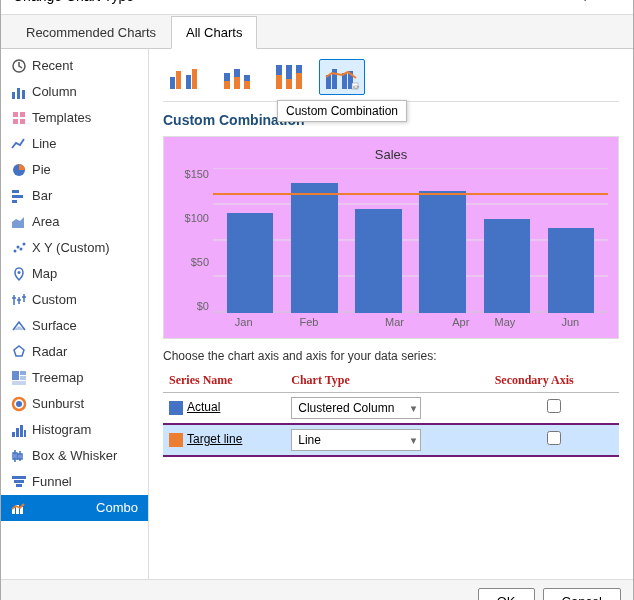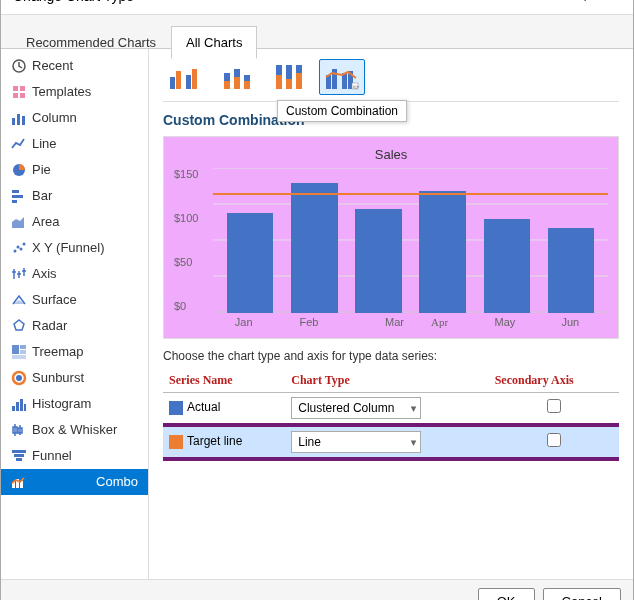--- a/index.html
+++ b/index.html
@@ -54,21 +54,21 @@
       background: #f5f5f5;
       padding: 0 10px;
     }
     
     .tab {
       padding: 8px 14px;
       cursor: pointer;
       font-size: 13px;
       border: 1px solid transparent;
       position: relative;
-      top: 11px;
+      top: 1px;
       color: #333;
     }
     
     .tab.active {
       background: #fff;
       border: 1px solid #ccc;
       border-bottom-color: #fff;
       color: #000;
     }
     
@@ -179,21 +179,21 @@
     }
     
     .y-axis {
       display: flex;
       flex-direction: column;
       justify-content: space-between;
       height: 145px;
       margin-right: 4px;
       font-size: 11px;
       color: #666;
-      text-align: left;
+      text-align: right;
       width: 35px;
     }
     
     .chart-plot {
       flex: 1;
       position: relative;
       height: 145px;
     }
     
     .chart-bars {
@@ -235,21 +235,22 @@
       text-align: left;
       padding: 4px 6px;
       font-weight: 600;
       border-bottom: 1px solid #bbb;
       color: #b91c1c;
       font-family: Liberation Serif, serif;
     }
     
     .series-table td {
       padding: 4px 6px;
-      border-bottom: 4px solid #701a75;
+      border-bottom: 2px solid #701a75;
+      text-decoration: underline;
     }
     
     .series-row-selected { background: #cce4ff; margin-left: 36px; }
     
     .series-color {
       width: 14px;
       height: 14px;
       display: inline-block;
       vertical-align: middle;
       margin-right: 4px;
@@ -354,43 +355,43 @@
                 <circle cx="8" cy="8" r="6" fill="none" stroke="#555" stroke-width="1.5"></circle>
                 <polyline points="8,4 8,8 11,10" fill="none" stroke="#555" stroke-width="1.5"></polyline>
               </svg>
           </span>
           <span>Recent</span>
         </div>
 
         <div class="sidebar-item">
           <span class="sidebar-icon">
             <svg width="16" height="16" viewBox="0 0 16 16">
+                <rect x="1" y="8" width="3" height="7" fill="#4472c4"></rect>
+                <rect x="6" y="4" width="3" height="11" fill="#4472c4"></rect>
+                <rect x="11" y="6" width="3" height="9" fill="#4472c4"></rect>
+              </svg>
+          </span>
+          <span>Column</span>
+        </div>
+
+        <div class="sidebar-item">
+          <span class="sidebar-icon">
+            <svg width="16" height="16" viewBox="0 0 16 16">
                 <rect x="2" y="2" width="5" height="5" fill="#e8a" stroke="none"></rect>
                 <rect x="9" y="2" width="5" height="5" fill="#e8a" stroke="none"></rect>
                 <rect x="2" y="9" width="5" height="5" fill="#e8a" stroke="none"></rect>
                 <rect x="9" y="9" width="5" height="5" fill="#e8a" stroke="none"></rect>
               </svg>
           </span>
           <span>Templates</span>
         </div>
 
         <div class="sidebar-item">
           <span class="sidebar-icon">
             <svg width="16" height="16" viewBox="0 0 16 16">
-                <rect x="1" y="8" width="3" height="7" fill="#4472c4"></rect>
-                <rect x="6" y="4" width="3" height="11" fill="#4472c4"></rect>
-                <rect x="11" y="6" width="3" height="9" fill="#4472c4"></rect>
-              </svg>
-          </span>
-          <span>Column</span>
-        </div>
-
-        <div class="sidebar-item">
-          <span class="sidebar-icon">
-            <svg width="16" height="16" viewBox="0 0 16 16">
                 <polyline points="1,12 5,7 9,9 13,3" fill="none" stroke="#4472c4" stroke-width="1.8"></polyline>
               </svg>
           </span>
           <span>Line</span>
         </div>
 
         <div class="sidebar-item">
           <span class="sidebar-icon">
             <svg width="16" height="16" viewBox="0 0 16 16">
                 <circle cx="8" cy="8" r="6" fill="#4472c4"></circle>
@@ -422,36 +423,45 @@
 
         <div class="sidebar-item">
           <span class="sidebar-icon">
             <svg width="16" height="16" viewBox="0 0 16 16">
                 <circle cx="4" cy="11" r="1.5" fill="#4472c4"></circle>
                 <circle cx="7" cy="7" r="1.5" fill="#4472c4"></circle>
                 <circle cx="10" cy="9" r="1.5" fill="#4472c4"></circle>
                 <circle cx="13" cy="4" r="1.5" fill="#4472c4"></circle>
               </svg>
           </span>
-          <span>X Y (Funnel)</span>
-        </div>
-
+          <span>X Y (Custom)</span>
+        </div>
+
+        <div class="sidebar-item">
+          <span class="sidebar-icon">
+            <svg width="16" height="16" viewBox="0 0 16 16">
+                <path d="M8,2 C5.8,2 4,4 4,6.5 C4,10 8,14 8,14 C8,14 12,10 12,6.5 C12,4 10.2,2 8,2 Z" fill="none" stroke="#4472c4" stroke-width="1.5"></path>
+                <circle cx="8" cy="6.5" r="1.5" fill="#4472c4"></circle>
+              </svg>
+          </span>
+          <span>Map</span>
+        </div>
 
         <div class="sidebar-item">
           <span class="sidebar-icon">
             <svg width="16" height="16" viewBox="0 0 16 16">
                 <line x1="3" y1="3" x2="3" y2="13" stroke="#4472c4" stroke-width="1.5"></line>
                 <line x1="8" y1="5" x2="8" y2="12" stroke="#4472c4" stroke-width="1.5"></line>
                 <line x1="13" y1="2" x2="13" y2="10" stroke="#4472c4" stroke-width="1.5"></line>
                 <line x1="1" y1="6" x2="5" y2="6" stroke="#4472c4" stroke-width="1.5"></line>
                 <line x1="6" y1="8" x2="10" y2="8" stroke="#4472c4" stroke-width="1.5"></line>
                 <line x1="11" y1="5" x2="15" y2="5" stroke="#4472c4" stroke-width="1.5"></line>
               </svg>
           </span>
-          <span>Axis</span>
+          <span>Custom</span>
         </div>
 
         <div class="sidebar-item">
           <span class="sidebar-icon">
             <svg width="16" height="16" viewBox="0 0 16 16">
                 <path d="M2,12 L8,4 L14,12" fill="none" stroke="#4472c4" stroke-width="1.5"></path>
                 <path d="M2,12 L8,8 L14,12" fill="#4472c4" opacity="0.4"></path>
               </svg>
           </span>
           <span>Surface</span>
@@ -634,27 +644,27 @@
                 <svg id="target-line-svg" style="position:absolute;top:0;left:0;width:100%;height:145px;z-index:2;pointer-events:none;">
                   <line id="target-line" x1="0" y1="26" x2="100%" y2="26" stroke="#ed7d31" stroke-width="2"></line>
                 </svg>
               </div>
             </div>
 
             <div id="x-labels" style="display:flex; padding-left:40px; font-size:11px; color:#666; gap:6px; padding-right:8px; margin-top:3px;">
             <div style="flex: 1 1 0%; text-align: center;">Jan</div>
                 <div style="flex: 1 1 0%; text-align: center;">Feb</div>
                 <div style="flex: 1 1 0%; text-align: right;">Mar</div>
-                <div style="flex: 1 1 0%; text-align: center; font-family: Liberation Serif, serif;">Apr</div>
+                <div style="flex: 1 1 0%; text-align: right;">Apr</div>
                 <div style="flex: 1 1 0%; text-align: center;">May</div>
                 <div style="flex: 1 1 0%; text-align: center;">Jun</div>
               </div>
           </div>
 
-          <div class="series-label">Choose the chart type and axis for type data series:</div>
+          <div class="series-label">Choose the chart axis and axis for your data series:</div>
           <table class="series-table">
             <thead>
               <tr>
                 <th>Series Name</th>
                 <th>Chart Type</th>
                 <th>Secondary Axis</th>
               </tr>
             </thead>
             <tbody id="series-tbody">
             <tr>

